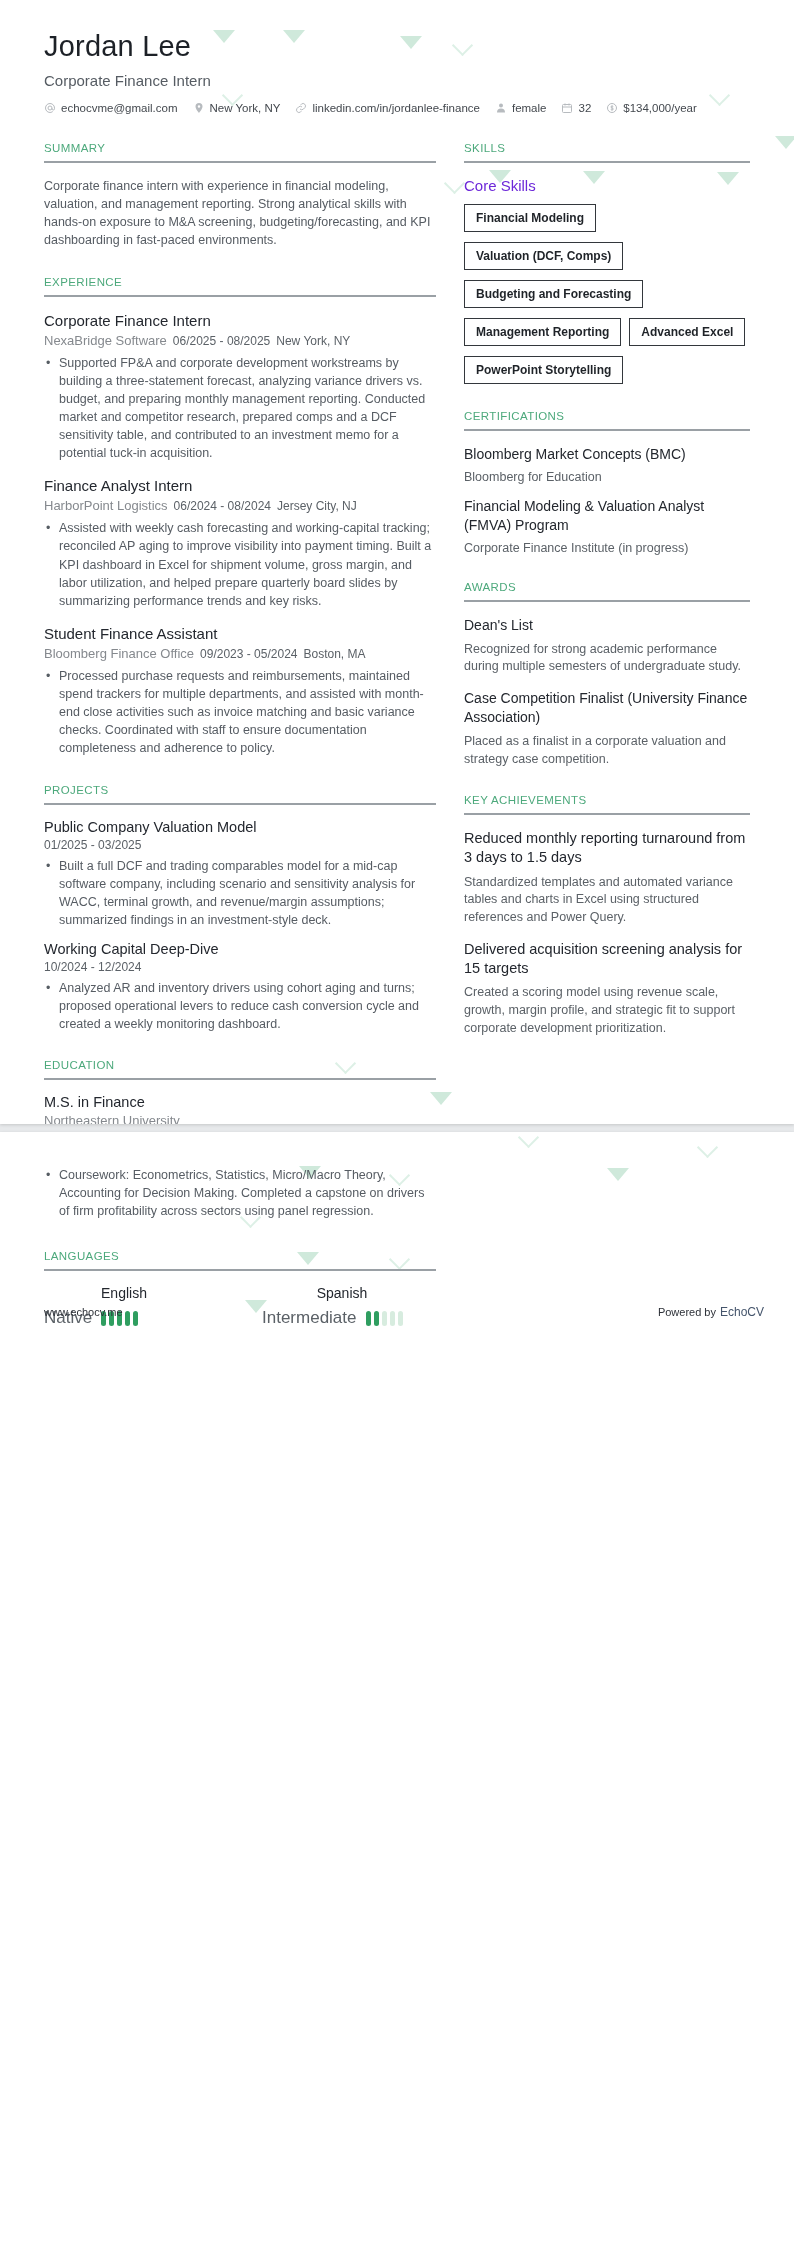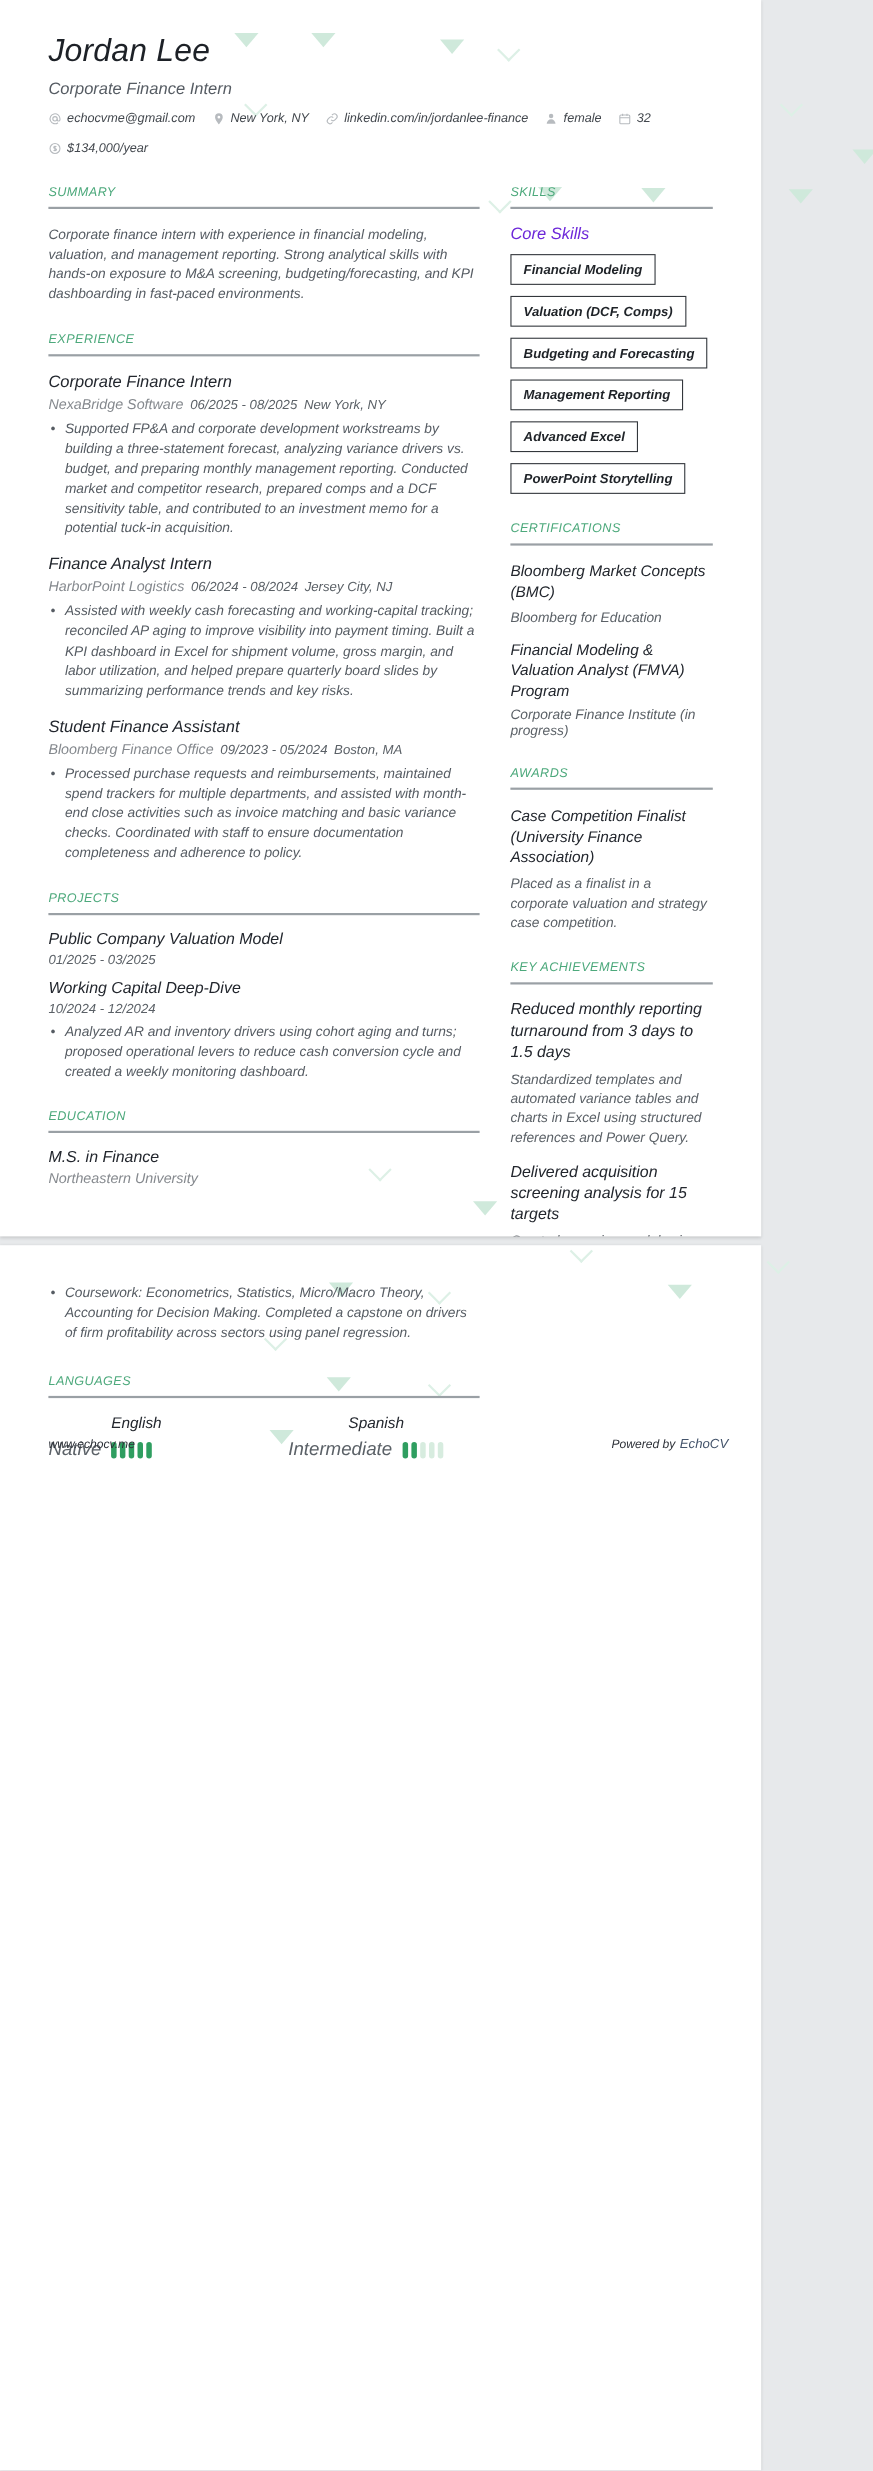--- a/index.html
+++ b/index.html
@@ -15,21 +15,21 @@
     --rule:#9aa0a5;
   }
   *{box-sizing:border-box;margin:0;padding:0;}
   html,body{width:794px;}
   body{
     background:#e7e9eb;
     font-family:"Liberation Sans", sans-serif;
     color:var(--ink);
   }
   #canvas{position:relative;width:794px;}
-  .page{position:relative;width:692px;background:#fff;box-shadow:0 1px 3px rgba(0,0,0,.15);overflow:hidden;font-style:italic;}
+  .page{position:relative;width:794px;background:#fff;box-shadow:0 1px 3px rgba(0,0,0,.15);overflow:hidden;}
   .page-1{height:1124px;margin-bottom:8px;}
   .page-2{height:1114px;}
   .page-inner{position:relative;z-index:2;}
   #wm-layer{position:absolute;inset:0;z-index:1;pointer-events:none;}
   .wm-tri{position:absolute;width:0;height:0;border-left:11px solid transparent;border-right:11px solid transparent;border-top:13px solid var(--wm);}
   .wm-chev{position:absolute;width:15px;height:15px;border-right:2px solid var(--wm-line);border-bottom:2px solid var(--wm-line);transform:rotate(45deg);}
 
   
   .header{padding:30px 44px 0 44px;}
   .name{font-size:29px;color:#1d2127;font-weight:400;letter-spacing:.2px;margin-bottom:9px;}
@@ -237,20 +237,23 @@
               </ul>
             </div>
           </div>
 
           <div class="section">
             <div class="sec-head">PROJECTS</div>
 
             <div>
               <div class="proj-name">Public Company Valuation Model</div>
               <div class="proj-dates">01/2025 - 03/2025</div>
+              <ul class="bullets">
+                <li>Built a full DCF and trading comparables model for a mid-cap software company, including scenario and sensitivity analysis for WACC, terminal growth, and revenue/margin assumptions; summarized findings in an investment-style deck.</li>
+              </ul>
             </div>
 
             <div>
               <div class="proj-name">Working Capital Deep-Dive</div>
               <div class="proj-dates">10/2024 - 12/2024</div>
               <ul class="bullets">
                 <li>Analyzed AR and inventory drivers using cohort aging and turns; proposed operational levers to reduce cash conversion cycle and created a weekly monitoring dashboard.</li>
               </ul>
             </div>
           </div>
@@ -291,20 +294,24 @@
             </div>
             <div>
               <div class="cert-name">Financial Modeling &amp; Valuation Analyst (FMVA) Program</div>
               <div class="cert-issuer">Corporate Finance Institute (in progress)</div>
             </div>
           </div>
 
           <div class="section">
             <div class="sec-head">AWARDS</div>
             <div>
+              <div class="award-title">Dean's List</div>
+              <div class="award-desc">Recognized for strong academic performance during multiple semesters of undergraduate study.</div>
+            </div>
+            <div>
               <div class="award-title">Case Competition Finalist (University Finance Association)</div>
               <div class="award-desc">Placed as a finalist in a corporate valuation and strategy case competition.</div>
             </div>
           </div>
 
           <div class="section">
             <div class="sec-head">KEY ACHIEVEMENTS</div>
             <div>
               <div class="ach-title">Reduced monthly reporting turnaround from 3 days to 1.5 days</div>
               <div class="ach-desc">Standardized templates and automated variance tables and charts in Excel using structured references and Power Query.</div>

